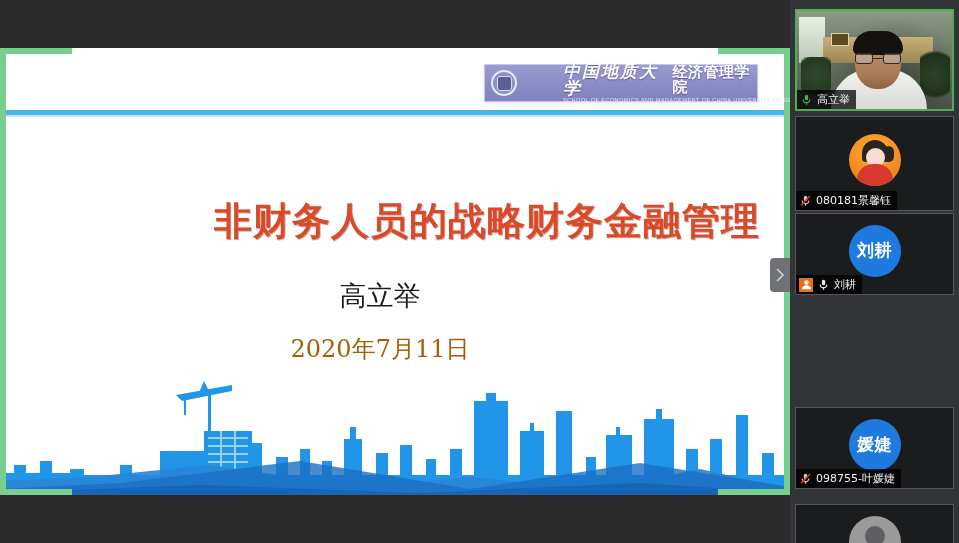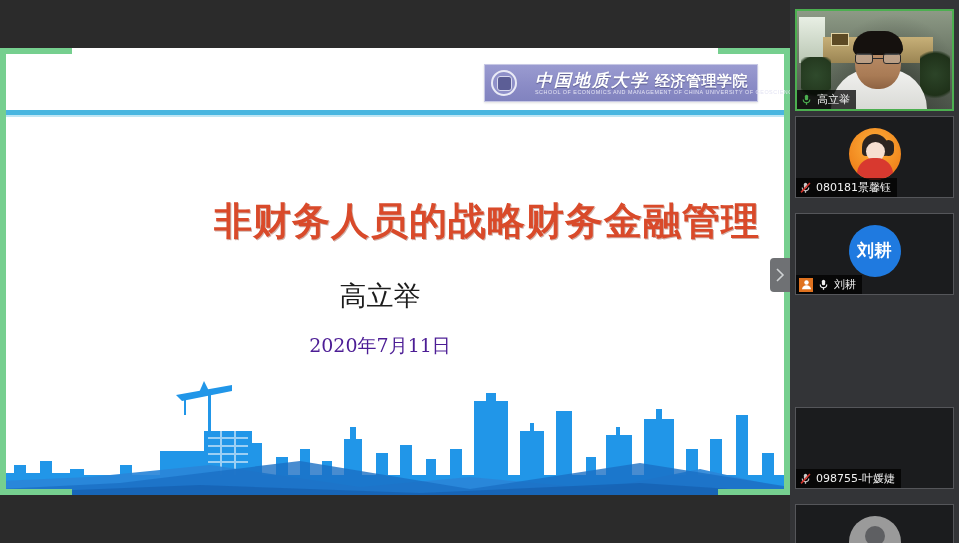--- a/index.html
+++ b/index.html
@@ -51,21 +51,21 @@
     width:26px; height:26px; border-radius:50%;
     margin-left:6px; flex:0 0 auto;
     background:#8f90c9;
     border:2px solid #e9eaf6;
     display:flex; align-items:center; justify-content:center;
   }
   #seal .inner {
     width:15px; height:15px; border-radius:3px;
     background:#5c5e96; border:1px solid #d8d9ee;
   }
-  .bn-txt { flex:1; padding-left:18px; line-height:1; }
+  .bn-txt { flex:1; padding-left:18px; line-height:1;margin-left:28px; }
   #bn-cn {
     font-family:"DejaVu Serif","Liberation Serif",serif;
     font-weight:bold; font-style:italic;
     font-size:17px; color:#ffffff; letter-spacing:2px;
     text-shadow:0 1px 1px rgba(60,60,110,.65);
   }
   #bn-sub {
     font-size:15px; font-weight:bold; color:#ffffff;
     letter-spacing:.5px; margin-left:6px;
     text-shadow:0 1px 1px rgba(60,60,110,.65);
@@ -90,21 +90,21 @@
   #slide-presenter {
     position:absolute; left:0; top:230px; width:760px;
     text-align:center;
     font-family:"DejaVu Serif","Liberation Serif",serif;
     font-size:27px; color:#1d1d1d; z-index:4;
   }
   #slide-date {
     position:absolute; left:0; top:285px; width:760px;
     text-align:center;
     font-family:"DejaVu Serif","Liberation Serif",serif;
-    font-size:19px; color:#4c1d95; z-index:4;
+    font-size:24px; color:#a16207; z-index:4;
   }
 
   
   #art { position:absolute; left:0; bottom:0; width:790px; height:130px; z-index:3; }
 
   
   #collapse {
     position:absolute; left:770px; top:258px; width:20px; height:34px;
     background:#6f7174; border-radius:4px 0 0 4px;
     display:flex; align-items:center; justify-content:center;
@@ -353,21 +353,21 @@
       <div class="plate">
         <svg class="mic" viewBox="0 0 16 16">
           <rect x="6" y="2" width="4" height="7" rx="2" fill="#4caf50"></rect>
           <path d="M4 8 a4 4 0 0 0 8 0" fill="none" stroke="#4caf50" stroke-width="1.4"></path>
           <rect x="7.2" y="11.5" width="1.6" height="3" fill="#4caf50"></rect>
         </svg>
         <span class="pname">高立举</span>
       </div>
     </div>
 
-    <div class="tile" style="top:116px;height:82px;">
+    <div class="tile" style="top:116px;height:95px;">
       <div class="av av-cartoon">
         <div class="c-hair"></div>
           <div class="c-pony"></div>
         <div class="c-face"></div>
           <div class="c-body"></div>
       </div>
       <div class="plate">
         <svg class="mic" viewBox="0 0 16 16">
           <rect x="6" y="2" width="4" height="7" rx="2" fill="#c8c8c8"></rect>
           <path d="M4 8 a4 4 0 0 0 8 0" fill="none" stroke="#c8c8c8" stroke-width="1.4"></path>
@@ -393,20 +393,23 @@
           <rect x="6" y="2" width="4" height="7" rx="2" fill="#f0f0f0"></rect>
           <path d="M4 8 a4 4 0 0 0 8 0" fill="none" stroke="#f0f0f0" stroke-width="1.4"></path>
           <rect x="7.2" y="11.5" width="1.6" height="3" fill="#f0f0f0"></rect>
         </svg>
         <span class="pname">刘耕</span>
       </div>
     </div>
 
 
     <div class="tile" style="top:407px;height:82px;">
+      <div class="av av-initials">
+        <span>媛婕</span>
+      </div>
       <div class="plate">
         <svg class="mic" viewBox="0 0 16 16">
           <rect x="6" y="2" width="4" height="7" rx="2" fill="#c8c8c8"></rect>
           <path d="M4 8 a4 4 0 0 0 8 0" fill="none" stroke="#c8c8c8" stroke-width="1.4"></path>
           <rect x="7.2" y="11.5" width="1.6" height="3" fill="#c8c8c8"></rect>
           <path d="M2.5 14 L13.5 2.5" stroke="#d0342c" stroke-width="2"></path>
         </svg>
         <span class="pname">098755-叶媛婕</span>
       </div>
     </div>

